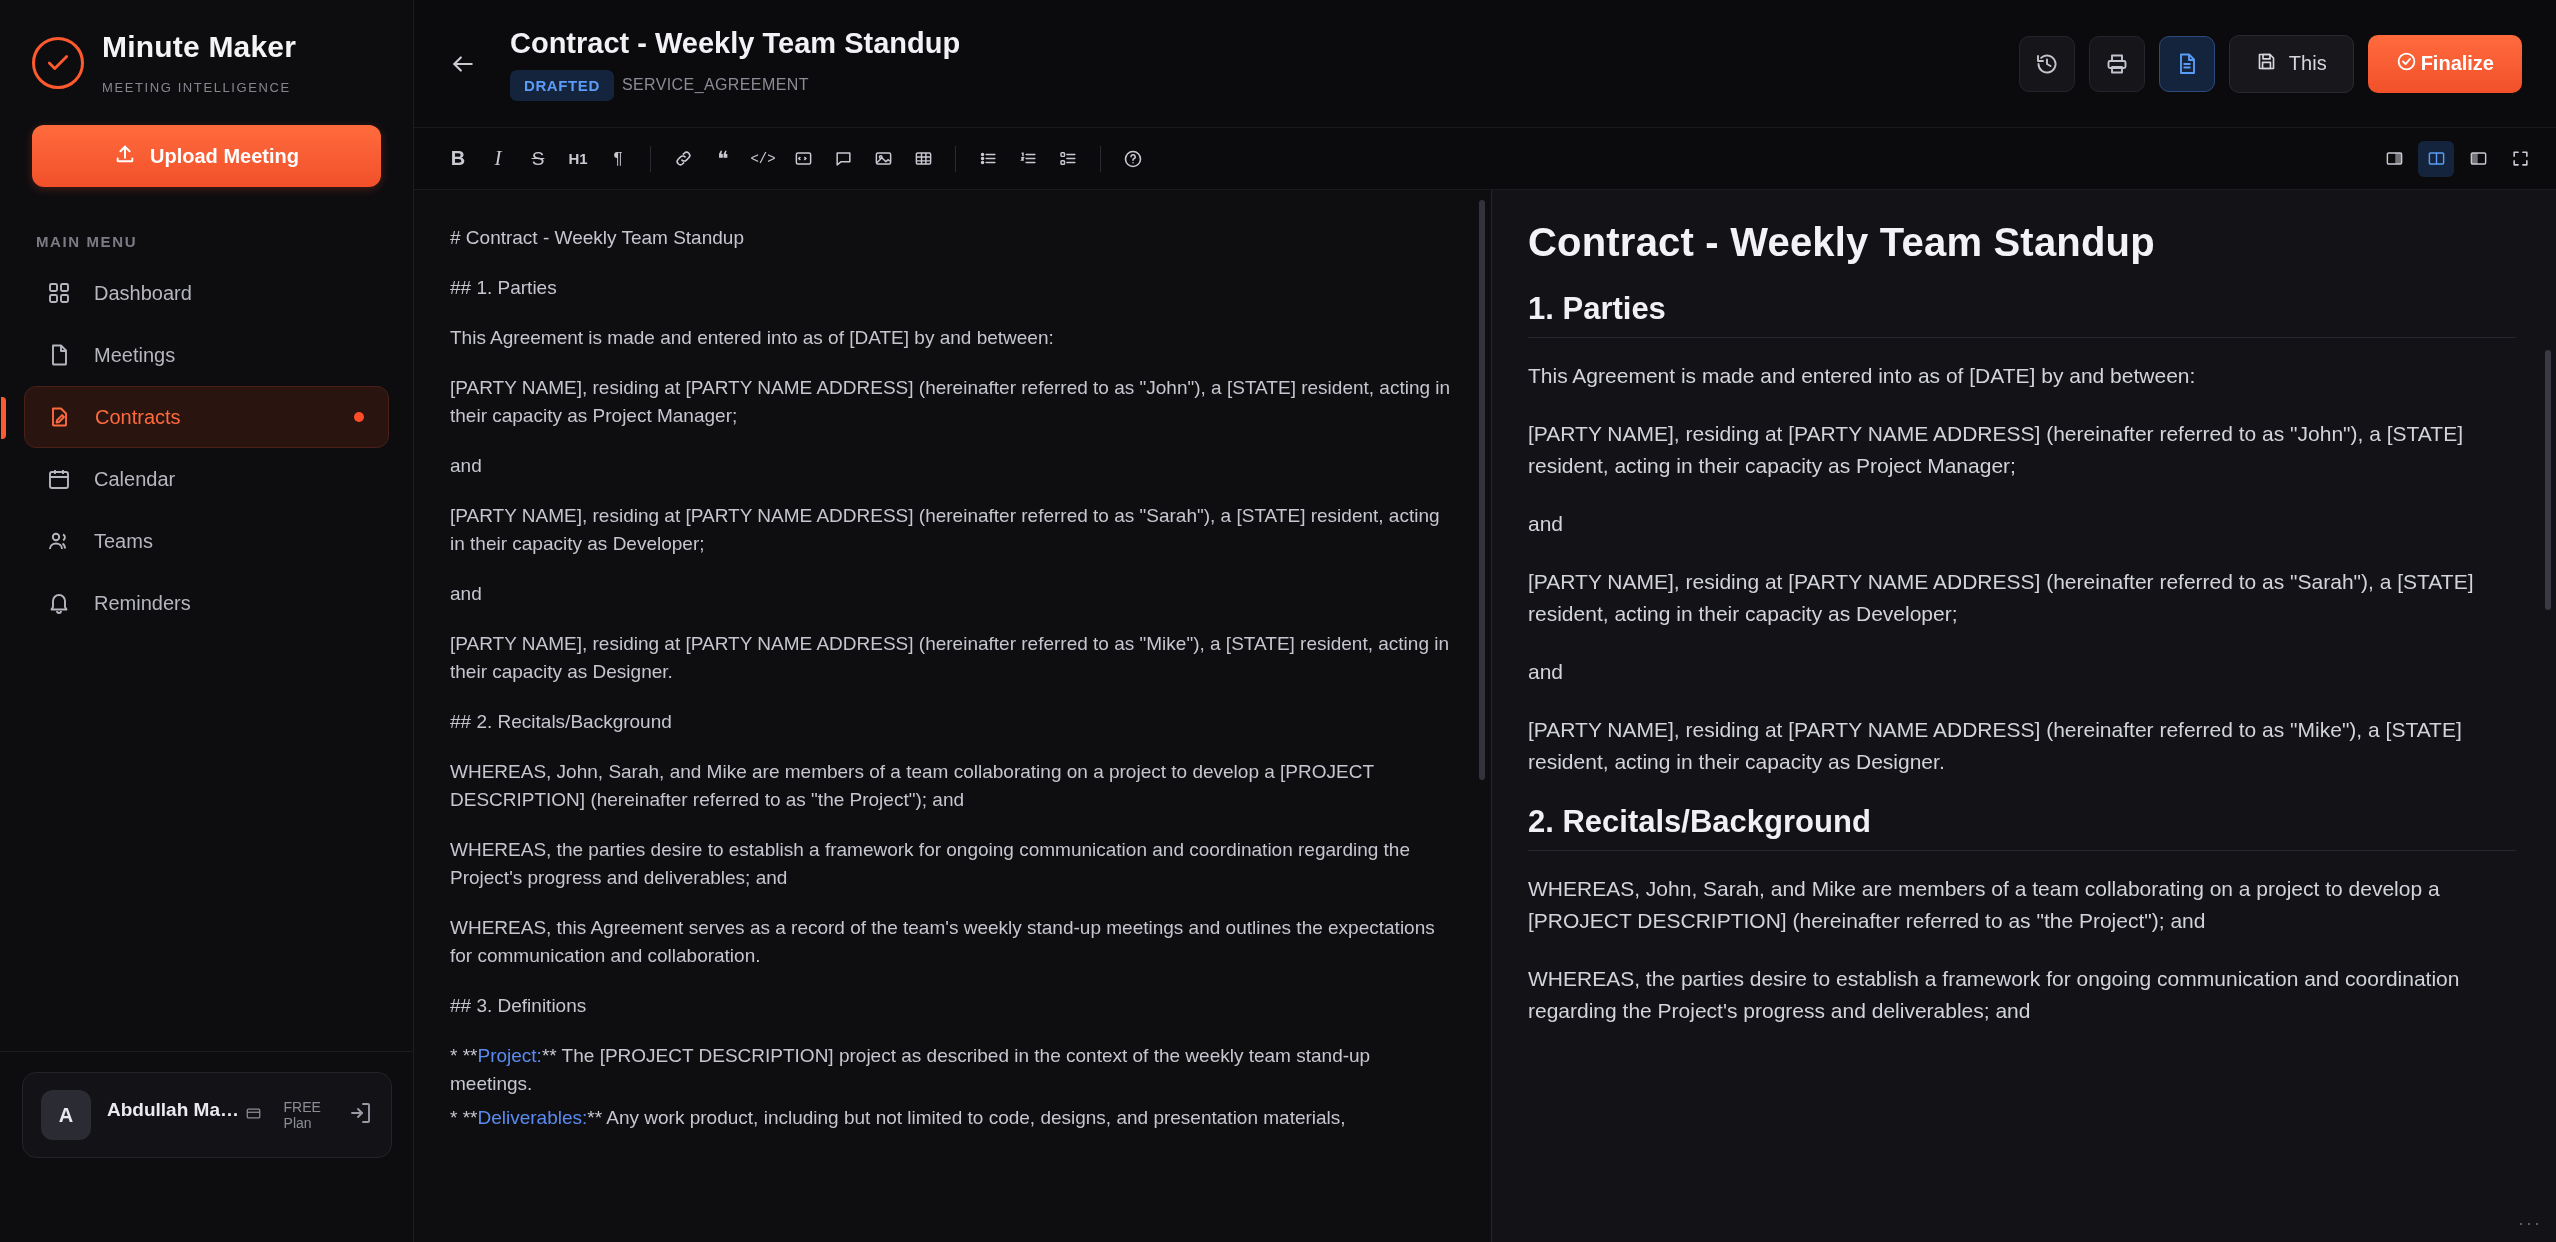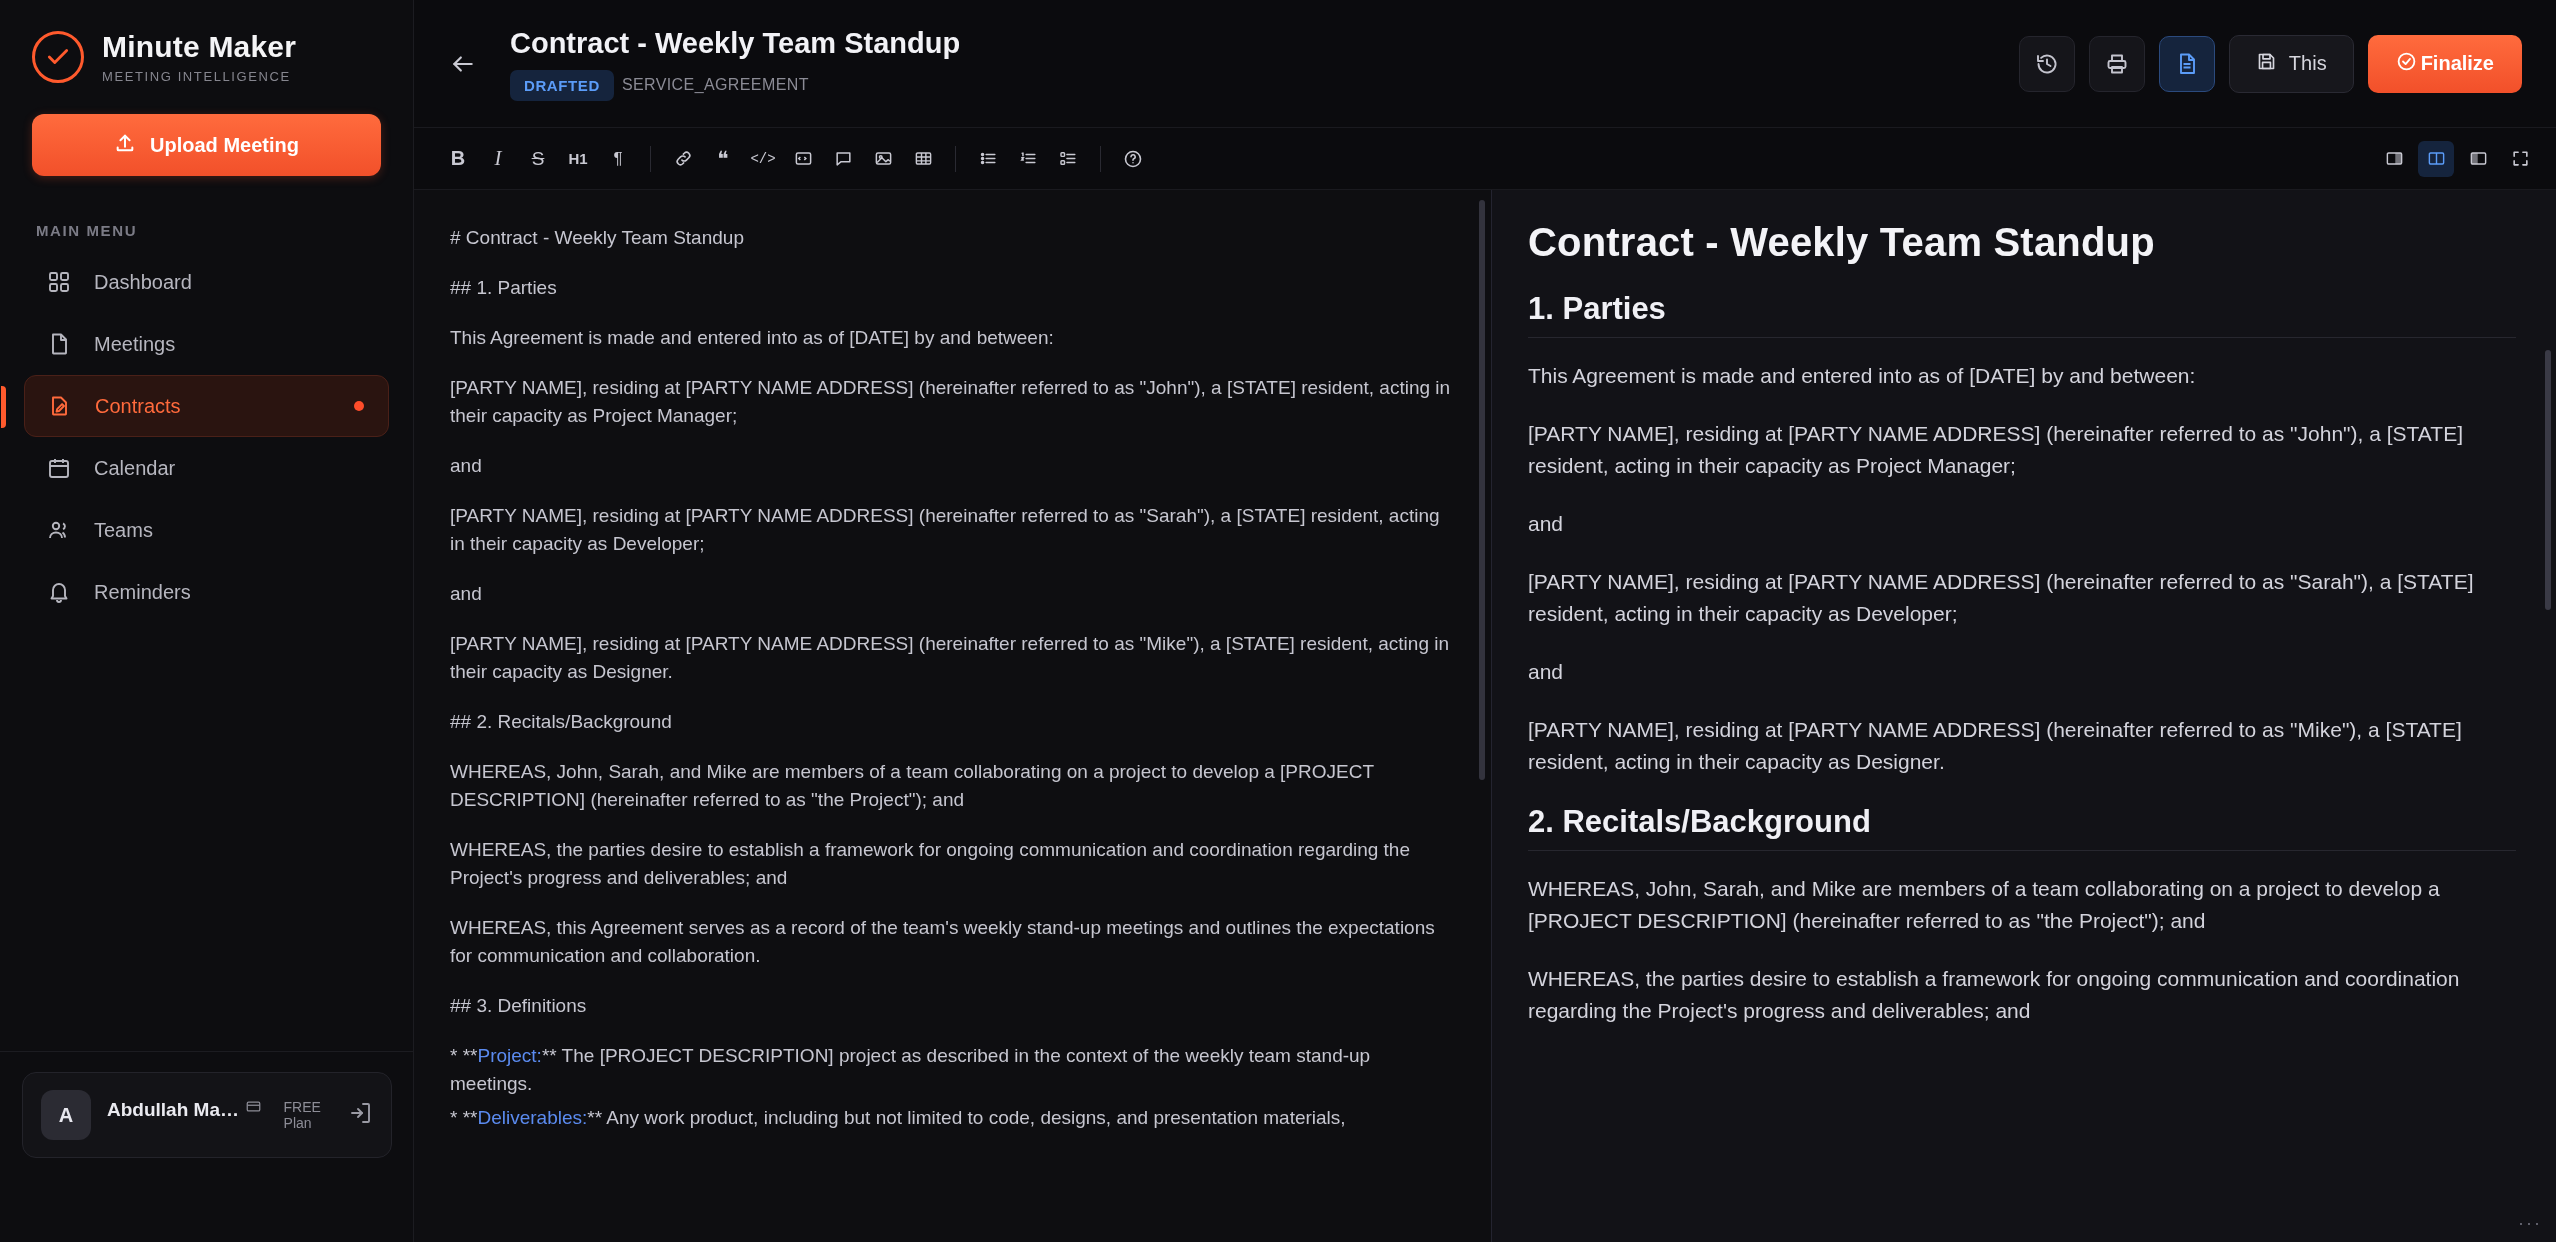--- a/index.html
+++ b/index.html
@@ -21,21 +21,21 @@
     flex: none;
   }
   .brand { display: flex; align-items: center; gap: 18px; padding: 30px 0 0 32px; }
   .brand-logo {
     width: 52px; height: 52px; border-radius: 50%;
     border: 3px solid #ff5a2d;
     display: flex; align-items: center; justify-content: center;
     flex: none;
   }
   .brand-logo svg { display: block; }
-  .brand-text { display: flex; flex-direction: column; gap: 5px; }
+  .brand-text { display: flex; flex-direction: column; gap: 16px; }
   .brand-title { font-size: 30px; font-weight: bold; color: #f4f4f6; letter-spacing: .2px; }
   .brand-sub { font-size: 13px; color: #86868f; letter-spacing: 1.6px; }
 
   .upload-btn {
     margin: 30px 32px 0 32px;
     height: 62px;
     background: linear-gradient(180deg,#ff6b3d 0%, #f2502a 100%);
     border-radius: 12px;
     display: flex; align-items: center; justify-content: center; gap: 14px;
     color: #fff; font-size: 20px; font-weight: bold;
@@ -75,21 +75,21 @@
     display: flex; align-items: center; padding: 0 18px; gap: 16px;
   }
   .avatar {
     width: 50px; height: 50px; border-radius: 12px;
     background: #2b2b33; color: #e8e8ef;
     display: flex; align-items: center; justify-content: center;
     font-size: 20px; font-weight: bold; flex: none;
   }
   .user-info { display: flex; flex-direction: row; gap: 6px; flex: 1; min-width: 0; }
   .user-name { font-size: 19px; color: #eaeaf0; font-weight: bold; white-space: nowrap; overflow: hidden; text-overflow: ellipsis; }
-  .user-plan { font-size: 14px; color: #8d8d97; display: flex; gap: 23px; }
+  .user-plan { font-size: 14px; color: #8d8d97; display: flex; align-items: center; gap: 23px; }
   .logout-ic { color: #9a9aa4; cursor: pointer; }
   .sidebar-divider { position: absolute; left: 0; right: 0; bottom: 190px; height: 1px; background: #1c1c21; }
 
   
   .main { flex: 1; display: flex; flex-direction: column; background: #0a0a0c; min-width: 0; }
 
   .topbar {
     height: 128px; display: flex; align-items: center;
     padding: 0 34px 0 28px; gap: 26px;
     border-bottom: 1px solid #1a1a1f;

